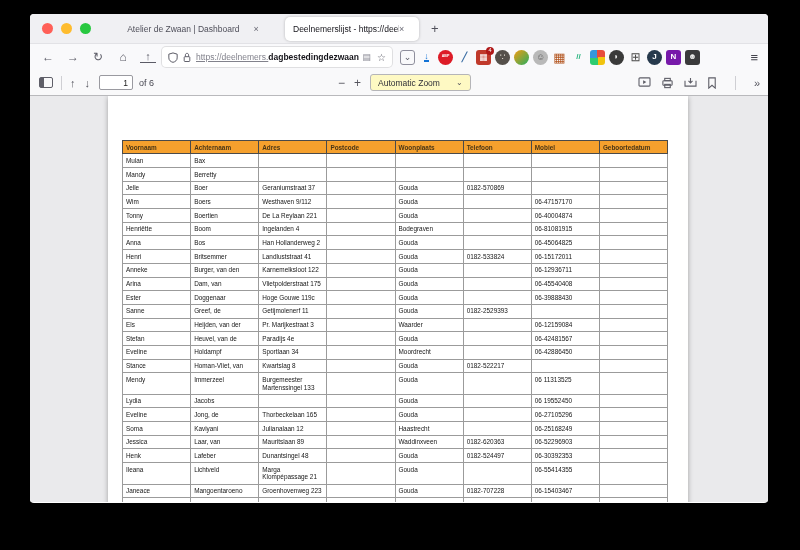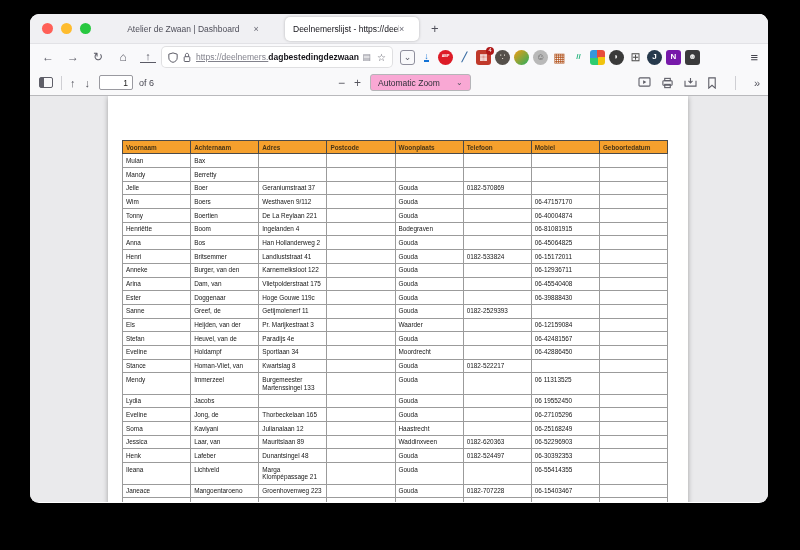--- a/index.html
+++ b/index.html
@@ -1,18 +1,18 @@
 <!DOCTYPE html>
 <html><head>
 <meta charset="utf-8">
 <style>
   * { margin:0; padding:0; box-sizing:border-box; }
   html,body { width:800px; height:550px; background:#000; font-family:"Liberation Sans", sans-serif; }
   .stage { position:relative; width:800px; height:550px; background:#000; overflow:hidden; }
-  .window { position:absolute; left:30px; top:14px; width:738px; height:489px; border-radius:9px; overflow:hidden; background:#fff; box-shadow:0 12px 34px rgba(0,0,0,.6); }
+  .window { position:absolute; left:30px; top:14px; width:738px; height:489px; border-radius:4px; overflow:hidden; background:#fff; box-shadow:0 12px 34px rgba(0,0,0,.6); }
 
   
   .tabbar { height:30px; background:#f0f0f3; border-bottom:1px solid #e2e2e6; display:flex; align-items:center; padding:0 12px; }
   .lights { display:flex; gap:8px; margin-right:22px; }
   .light { width:11px; height:11px; border-radius:50%; }
   .inactive-tab { display:flex; align-items:center; gap:14px; width:160px; justify-content:center; }
   .inactive-tab .t { font-size:8.5px; color:#4f4f5a; white-space:nowrap; }
   .tab-x { font-size:9px; color:#6a6a75; cursor:default; }
   .active-tab { margin-left:12px; background:#fff; border-radius:5px; height:24px; display:flex; align-items:center; padding:0 8px; width:134px; box-shadow:0 0 3px rgba(0,0,0,.25); }
   .active-tab .t { font-size:8.5px; color:#15141a; white-space:nowrap; overflow:hidden; width:106px; }
@@ -43,21 +43,21 @@
   
   .pdfbar { height:26px; background:#f9f9fa; border-bottom:1px solid #b9b9bc; display:flex; align-items:center; padding:0 9px; font-size:9px; color:#474751; position:relative; }
   .sidebar-toggle { width:14px; height:11px; border:1.2px solid #5f5f68; border-radius:2px; position:relative; }
   .sidebar-toggle::before { content:""; position:absolute; left:0; top:0; bottom:0; width:4px; background:#5f5f68; }
   .vdiv { width:1px; height:14px; background:#cfcfd3; margin:0 8px; }
   .arrow { font-size:11px; color:#55555e; margin-right:9px; }
   .pageinput { width:34px; height:15px; border:1px solid #9a9aa0; border-radius:2px; background:#fff; font-size:8.5px; text-align:right; padding-right:4px; color:#222; font-family:"Liberation Sans", sans-serif; }
   .ofpages { margin-left:6px; color:#474751; }
   .zoomgroup { position:absolute; left:308px; display:flex; align-items:center; gap:9px; }
   .zbtn { font-size:12px; color:#55555e; }
-  .zoomselect { display:flex; align-items:center; gap:16px; background:#f9a8d4; border:1px solid #b5b5b8; border-radius:3px; padding:2.5px 7px; font-size:8.5px; color:#2f2f38; }
+  .zoomselect { display:flex; align-items:center; gap:16px; background:#fef9c3; border:1px solid #b5b5b8; border-radius:3px; padding:2.5px 7px; font-size:8.5px; color:#2f2f38; }
   .chev { font-size:8px; color:#55555e; }
   .rightico { margin-left:auto; display:flex; align-items:center; gap:10px; }
   .rightico svg { display:block; }
   .dblchev { font-size:11px; color:#55555e; letter-spacing:-1px; }
 
   
   .viewer { height:406px; background:#eaeaec; position:relative; overflow:hidden; }
   .page { position:absolute; left:78px; top:0; width:580px; height:420px; background:#fff; box-shadow:0 1px 5px rgba(0,0,0,.32); }
   .table-wrap { position:absolute; left:14px; top:44px; width:546px; }
   table.participants { width:100%; border-collapse:collapse; table-layout:fixed; }

